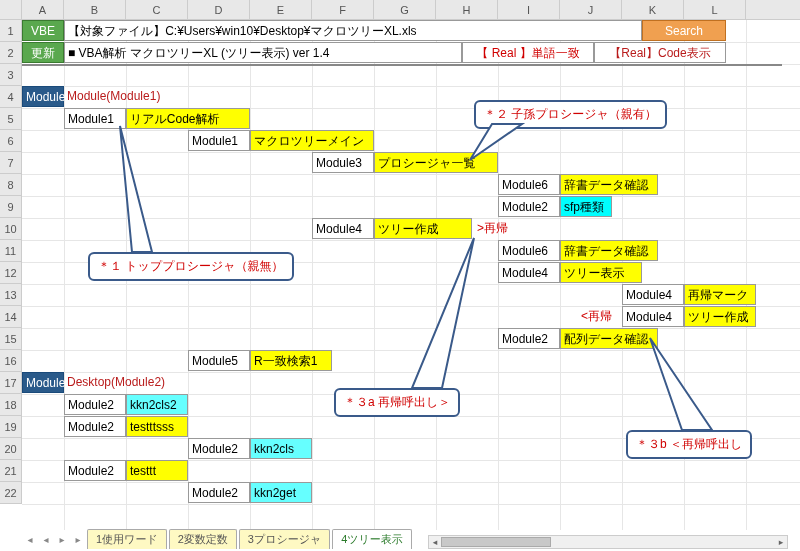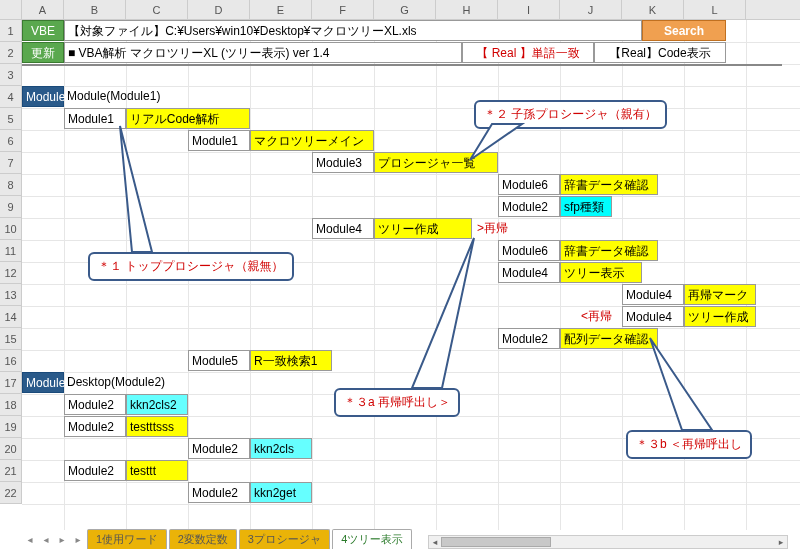--- a/index.html
+++ b/index.html
@@ -83,27 +83,26 @@
     background: #5aa84e;
     color: #fff;
     text-align: center;
     border: 1px solid #3a7a30;
   }
   .search-btn {
     background: #f0a050;
     color: #fff;
     text-align: center;
     border: 1px solid #c07020;
-    font-weight: bold;
   }
   .yellow { background: #ffff00; }
   .cyan { background: #00ffff; }
   .cyanlight { background: #66ffff; }
   .red-text { color: #d00000; }
-  .blue-link { color: #000000; }
+  .blue-link { color: #b91c1c; }
   .module-label {
     background: #2a5a8a;
     color: #fff;
     padding: 0 3px;
     border: 1px solid #1a4a7a;
   }
   .mod-name {
     border: 1px solid #999;
     background: #fff;
   }
@@ -127,21 +126,21 @@
     left: 23px;
     height: 20px;
     display: flex;
     gap: 2px;
     align-items: center;
   }
   .tab {
     padding: 2px 8px;
     border: 1px solid #aaa;
     border-bottom: none;
-    background: #eab308;
+    background: #fef9c3;
     font-size: 11px;
     color: #555;
     border-radius: 2px 2px 0 0;
   }
   .tab.active {
     background: #fff;
     color: #2a7a2a;
     font-weight: normal;
   }
   .tab-nav {

